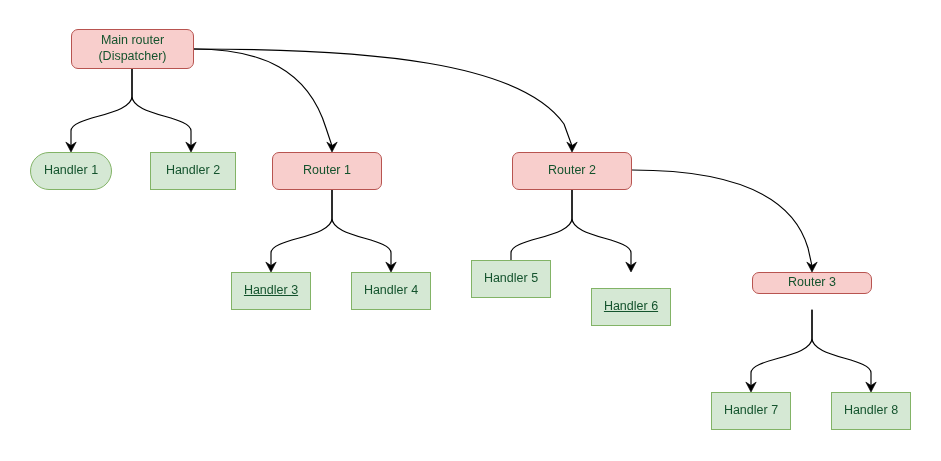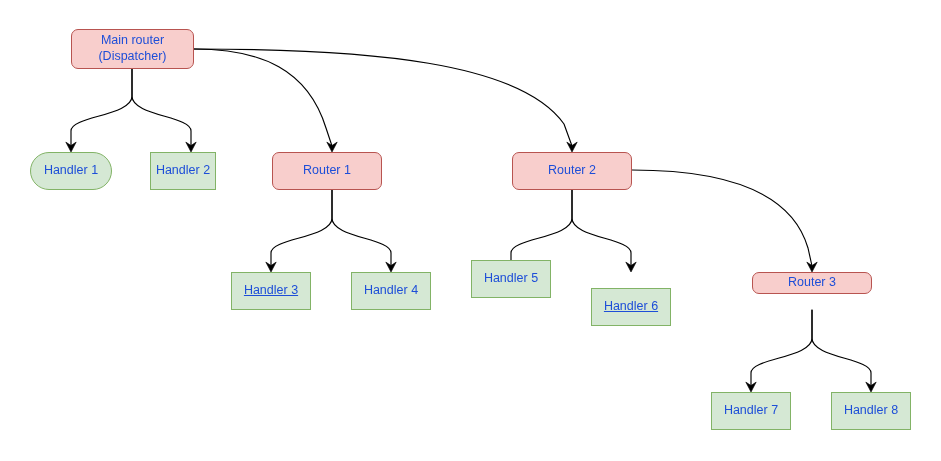--- a/index.html
+++ b/index.html
@@ -27,21 +27,21 @@
   }
   .node {
     position: absolute;
     box-sizing: border-box;
     display: flex;
     align-items: center;
     justify-content: center;
     text-align: center;
     font-size: 12.5px;
     line-height: 1.25;
-    color: #1d4ed8;
+    color: #14532d;
     border-width: 1px;
     border-style: solid;
     white-space: pre;
   }
   .node-router {
     background: #f8cecc;
     border-color: #b85450;
     border-radius: 7px;
   }
   .node-handler {
@@ -110,21 +110,21 @@
       </g>
       <g>
         <path class="edge-path" d="M 812 310 L 812 338 C 812 358 871 358 871 373 L 871 386"></path>
         <path class="edge-arrow" d="M 871 392 L 865.8 382.12 L 871 385.5 L 876.2 382.12 Z"></path>
       </g>
     </svg>
   <div id="node-layer">
       <div class="node node-router" style="left: 71px; top: 29px; width: 123px; height: 40px;"><span>Main router
 (Dispatcher)</span></div>
       <div class="node node-handler" style="left: 30px; top: 152px; width: 82px; height: 38px; border-radius: 19px;"><span>Handler 1</span></div>
-      <div class="node node-handler" style="left: 150px; top: 152px; width: 66px; height: 38px;"><span>Handler 2</span></div>
+      <div class="node node-handler" style="left: 150px; top: 152px; width: 86px; height: 38px;"><span>Handler 2</span></div>
       <div class="node node-router" style="left: 272px; top: 152px; width: 110px; height: 38px; align-items: center;"><span>Router 1</span></div>
       <div class="node node-router" style="left: 512px; top: 152px; width: 120px; height: 38px;"><span>Router 2</span></div>
       <div class="node node-handler" style="left: 231px; top: 272px; width: 80px; height: 38px; text-decoration: underline;"><span>Handler 3</span></div>
       <div class="node node-handler" style="left: 351px; top: 272px; width: 80px; height: 38px;"><span>Handler 4</span></div>
       <div class="node node-handler" style="left: 471px; top: 260px; width: 80px; height: 38px;"><span>Handler 5</span></div>
       <div class="node node-handler" style="left: 591px; top: 288px; width: 80px; height: 38px; text-decoration: underline;"><span>Handler 6</span></div>
       <div class="node node-router" style="left: 752px; top: 272px; width: 120px; height: 22px;"><span>Router 3</span></div>
       <div class="node node-handler" style="left: 711px; top: 392px; width: 80px; height: 38px;"><span>Handler 7</span></div>
       <div class="node node-handler" style="left: 831px; top: 392px; width: 80px; height: 38px;"><span>Handler 8</span></div>
     </div>

